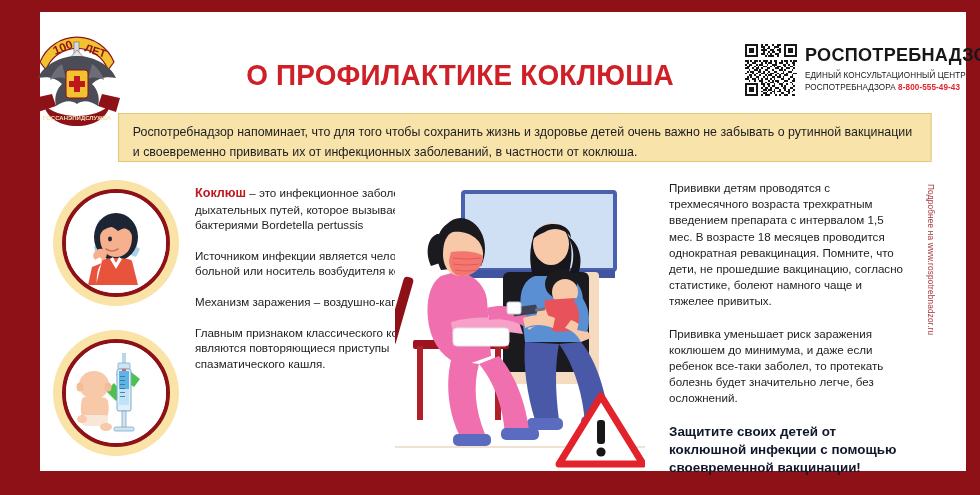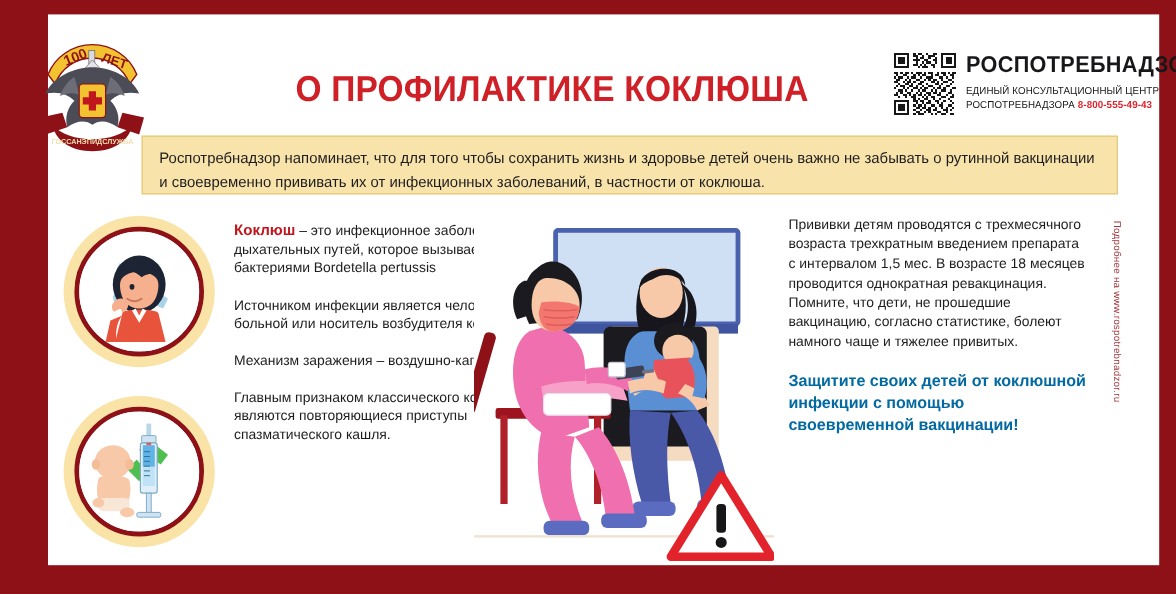--- a/index.html
+++ b/index.html
@@ -56,22 +56,22 @@
     box-sizing:border-box;overflow:hidden;}
   .badge1{left:13px;top:168px;}
   .badge2{left:13px;top:318px;}
   
   .colL{position:absolute;left:155px;top:173px;width:250px;
         font-size:11.6px;line-height:15.6px;color:#1d1d1f;}
   .colL p{margin:0 0 15px 0;}
   .kw{color:#c0171f;font-weight:bold;font-size:12.6px;}
   .colR{position:absolute;left:613px;top:168px;width:255px;
         font-size:11.6px;line-height:16.2px;color:#1d1d1f;}
-  .colR p{margin:0 0 16px 4px;}
-  .cta{color:#0369a1;font-weight:bold;font-size:13.4px;line-height:18px;margin:0;}
+  .colR p{margin:0 0 16px 16px;}
+  .cta{color:#0f172a;font-weight:bold;font-size:13.4px;line-height:18px;margin:0;}
   
   .scene{position:absolute;left:355px;top:168px;width:250px;height:290px;}
   .sidenote{
     position:absolute;left:895px;top:172px;width:210px;height:14px;
     transform:rotate(90deg);transform-origin:left top;
     font-size:8.2px;color:#a5373c;letter-spacing:.2px;white-space:nowrap;
   }
 </style>
 </head>
 <body>
@@ -442,19 +442,20 @@
         <g>
           <path d="M206 216 L248 284 L164 284 Z" fill="#fff" stroke="#e2232b" stroke-width="7" stroke-linejoin="round"></path>
           <rect x="202" y="240" width="8" height="24" rx="3" fill="#17171a"></rect>
           <circle cx="206" cy="272" r="4.6" fill="#17171a"></circle>
         </g>
       </svg>
     </div>
 
     <div class="colR">
       <p>Прививки детям проводятся с трехмесячного возраста трехкратным введением препарата с интервалом 1,5 мес. В возрасте 18 месяцев проводится однократная ревакцинация. Помните, что дети, не прошедшие вакцинацию, согласно статистике, болеют намного чаще и тяжелее привитых.</p>
+      <p>Прививка уменьшает риск заражения коклюшем до минимума, и даже если ребенок все-таки заболел, то протекать болезнь будет значительно легче, без осложнений.</p>
       <p class="cta">Защитите своих детей от коклюшной инфекции с помощью своевременной вакцинации!</p>
     </div>
 
     <div class="sidenote">Подробнее на www.rospotrebnadzor.ru</div>
 
   </div>
 </div>
 
 </body></html>

